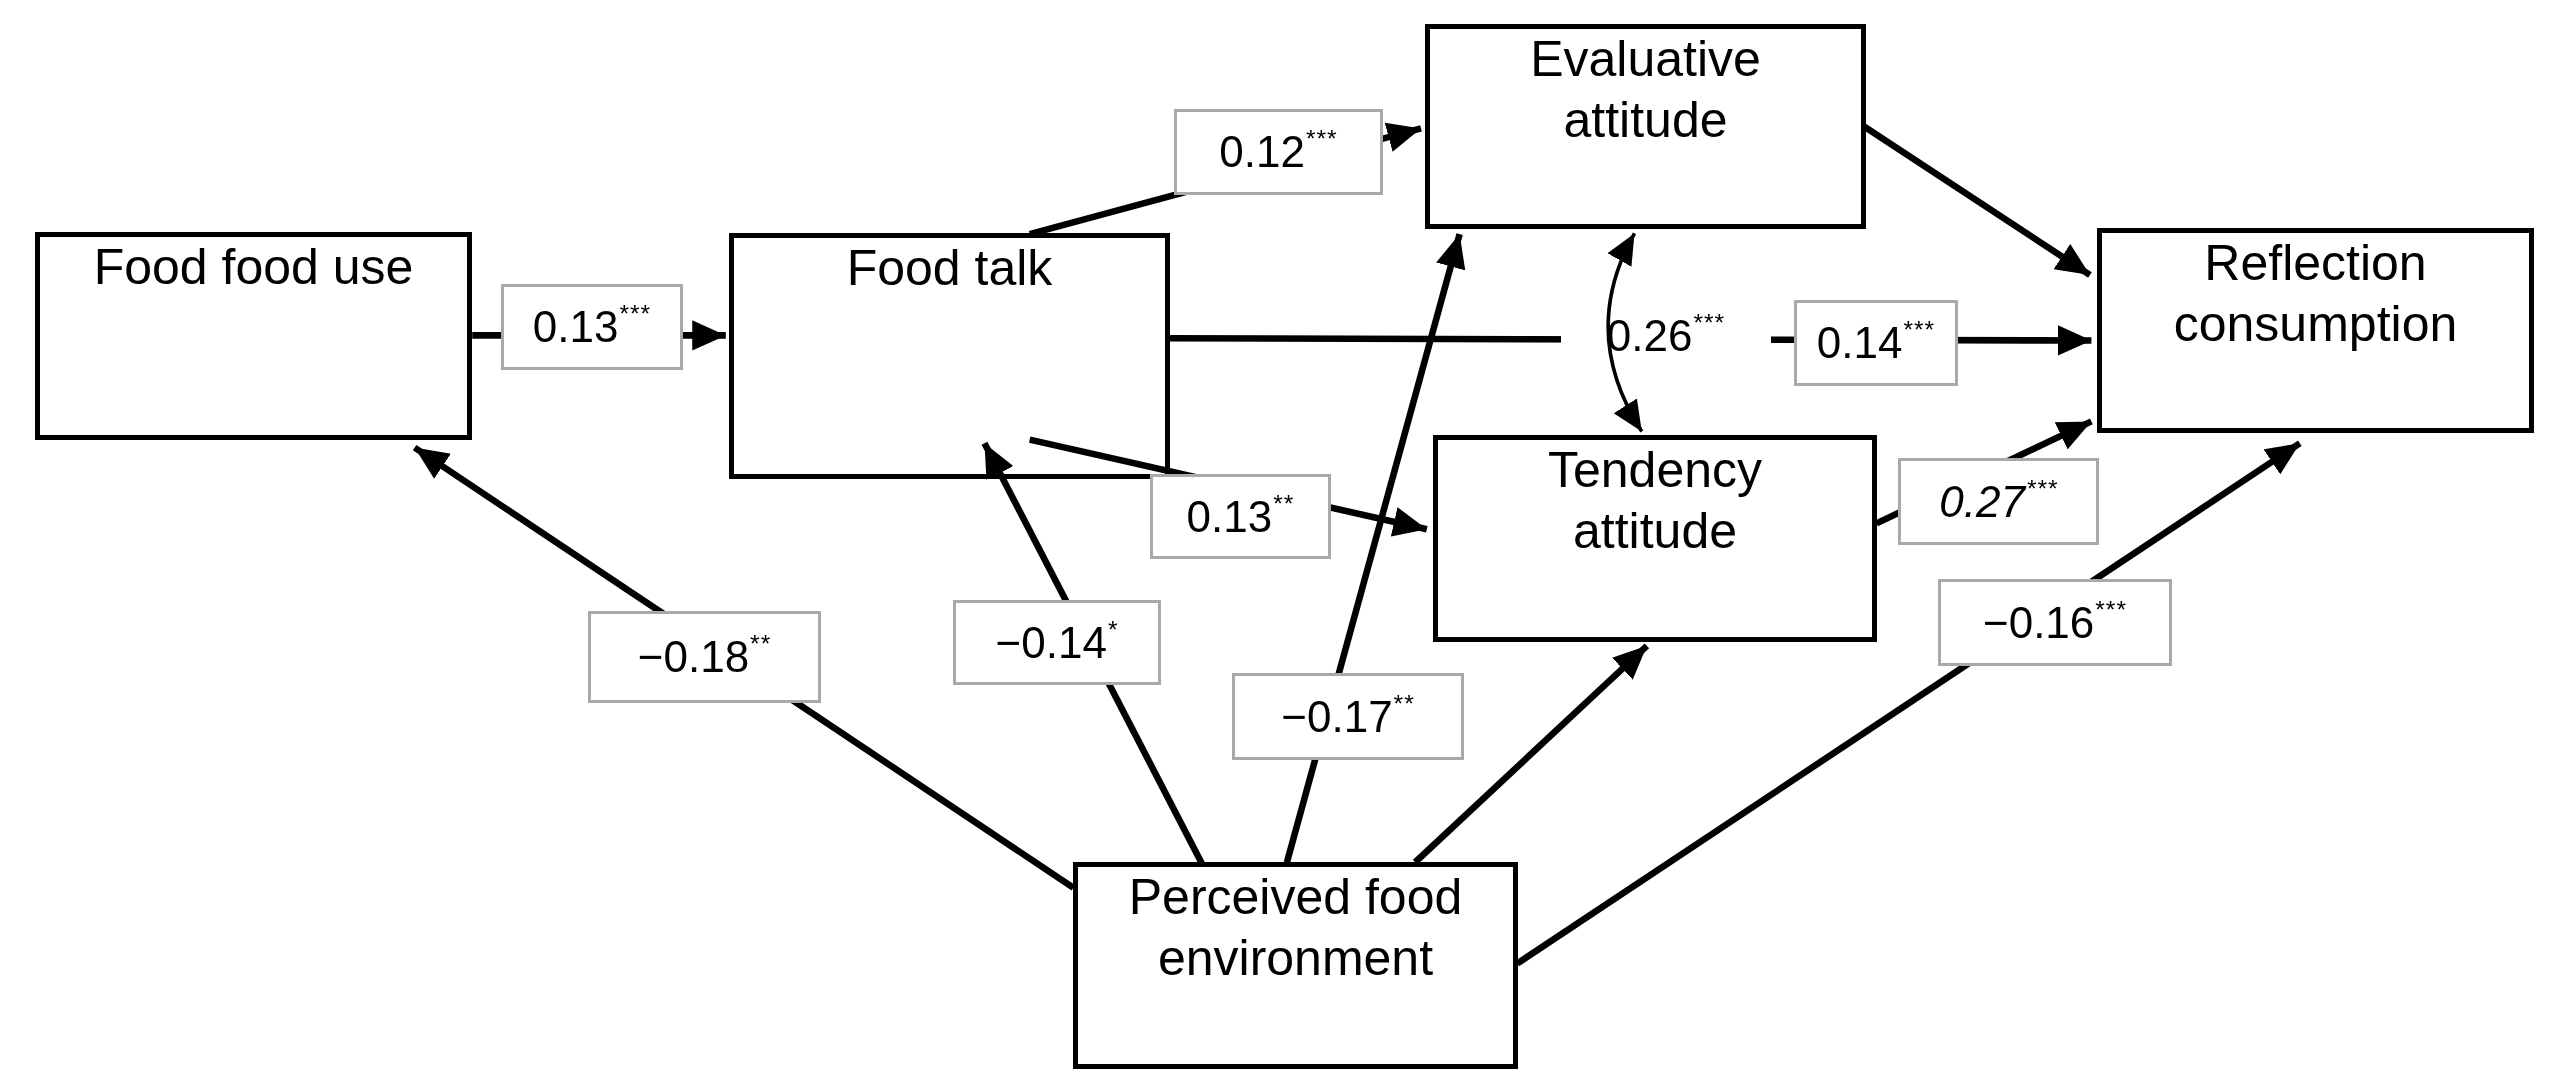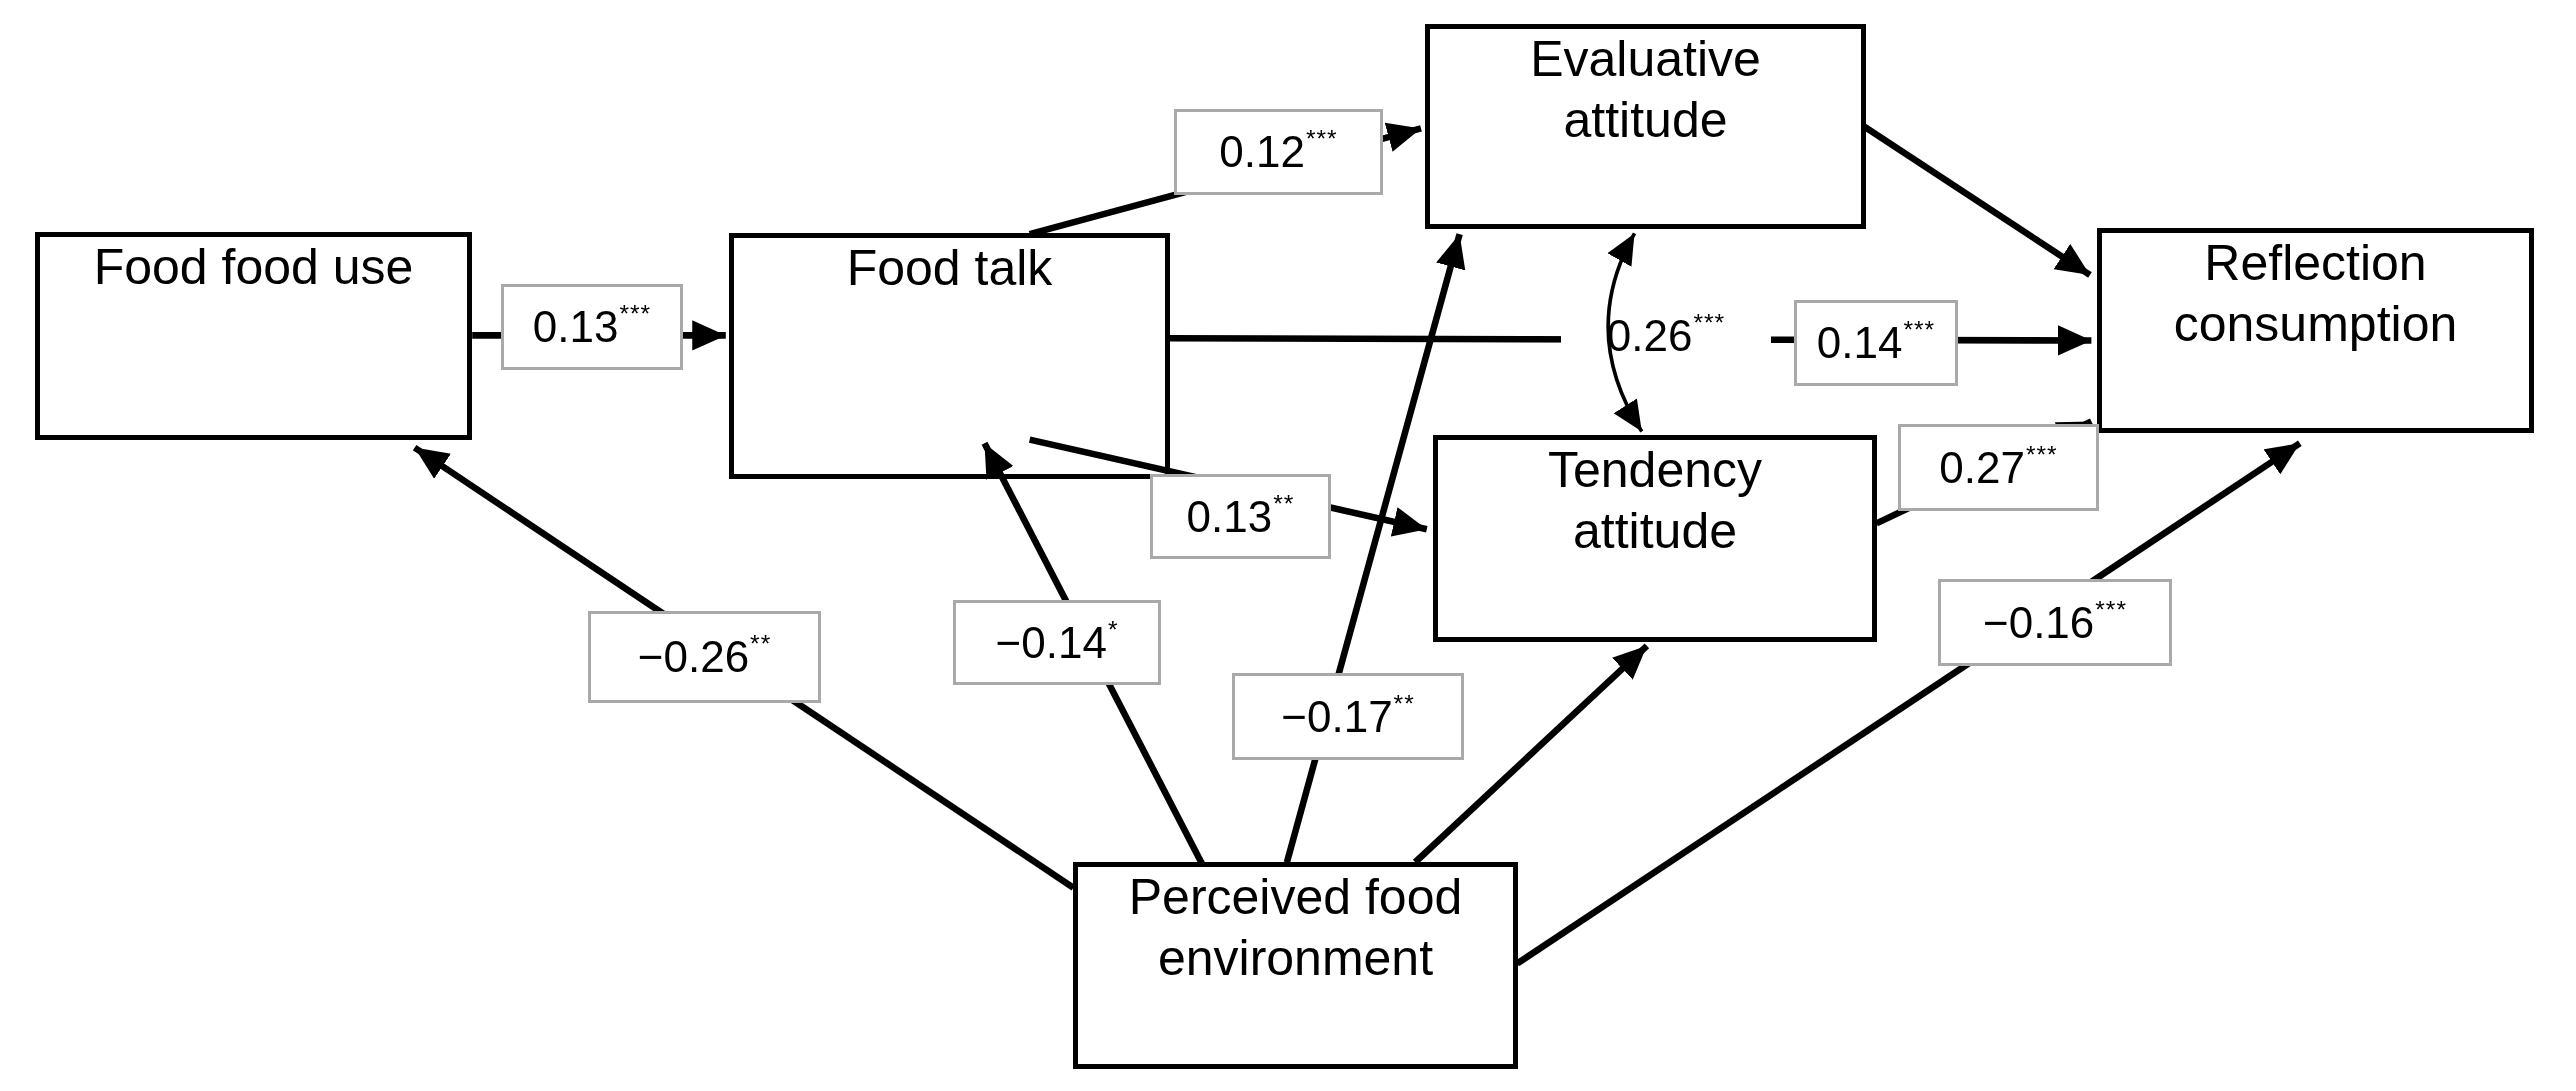--- a/index.html
+++ b/index.html
@@ -56,21 +56,21 @@
   #n-eval{left:1425px;top:24px;width:441px;height:205px;}
   #n-tend{left:1433px;top:435px;width:444px;height:207px;}
   #n-refl{left:2097px;top:228px;width:437px;height:205px;}
   #n-perc{left:1073px;top:862px;width:445px;height:207px;}
   
   #c-news-talk{left:501px;top:284px;width:182px;height:86px;}
   #c-talk-eval{left:1174px;top:109px;width:209px;height:86px;}
   #c-talk-refl{left:1794px;top:300px;width:164px;height:86px;}
   #c-talk-tend{left:1150px;top:474px;width:181px;height:85px;}
   #c-cov{left:1561px;top:296px;width:210px;height:79px;}
-  #c-tend-refl{left:1898px;top:424px;width:201px;height:87px;}
+  #c-tend-refl{left:1898px;top:458px;width:201px;height:87px;font-style:italic;}
   #c-env-news{left:588px;top:611px;width:233px;height:92px;}
   #c-env-talk{left:953px;top:600px;width:208px;height:85px;}
   #c-env-eval{left:1232px;top:673px;width:232px;height:87px;}
   #c-env-refl{left:1938px;top:579px;width:234px;height:87px;}
 </style>
 </head>
 <body>
 
 <div class="canvas">
 
@@ -134,21 +134,21 @@
   </div>
   <div class="coef" id="c-talk-tend">
     <span>0.13</span>
       <span class="sup">**</span>
   </div>
   <div class="coef" id="c-tend-refl">
     <span>0.27</span>
       <span class="sup">***</span>
   </div>
   <div class="coef" id="c-env-news">
-    <span>−0.26</span>
+    <span>−0.18</span>
       <span class="sup">**</span>
   </div>
   <div class="coef" id="c-env-talk">
     <span>−0.14</span>
       <span class="sup">*</span>
   </div>
   <div class="coef" id="c-env-eval">
     <span>−0.17</span>
       <span class="sup">**</span>
   </div>

